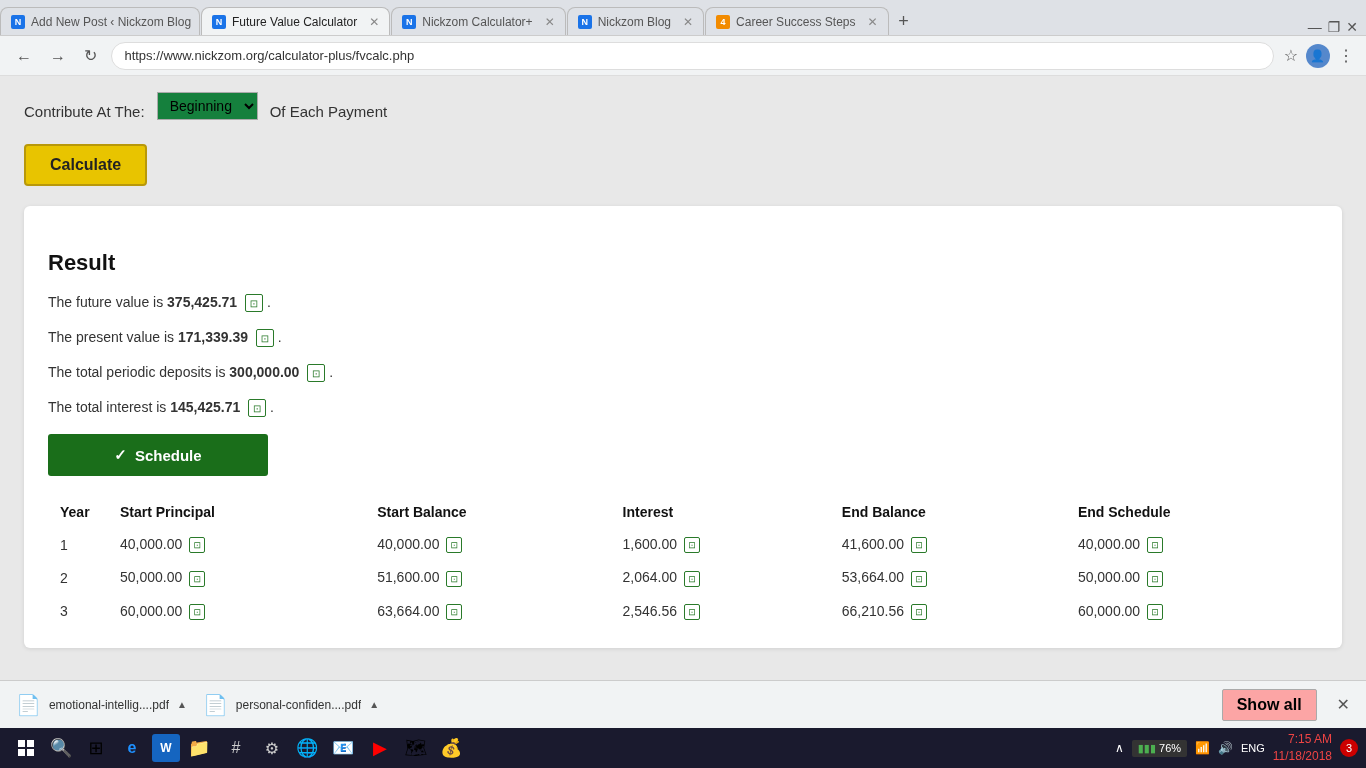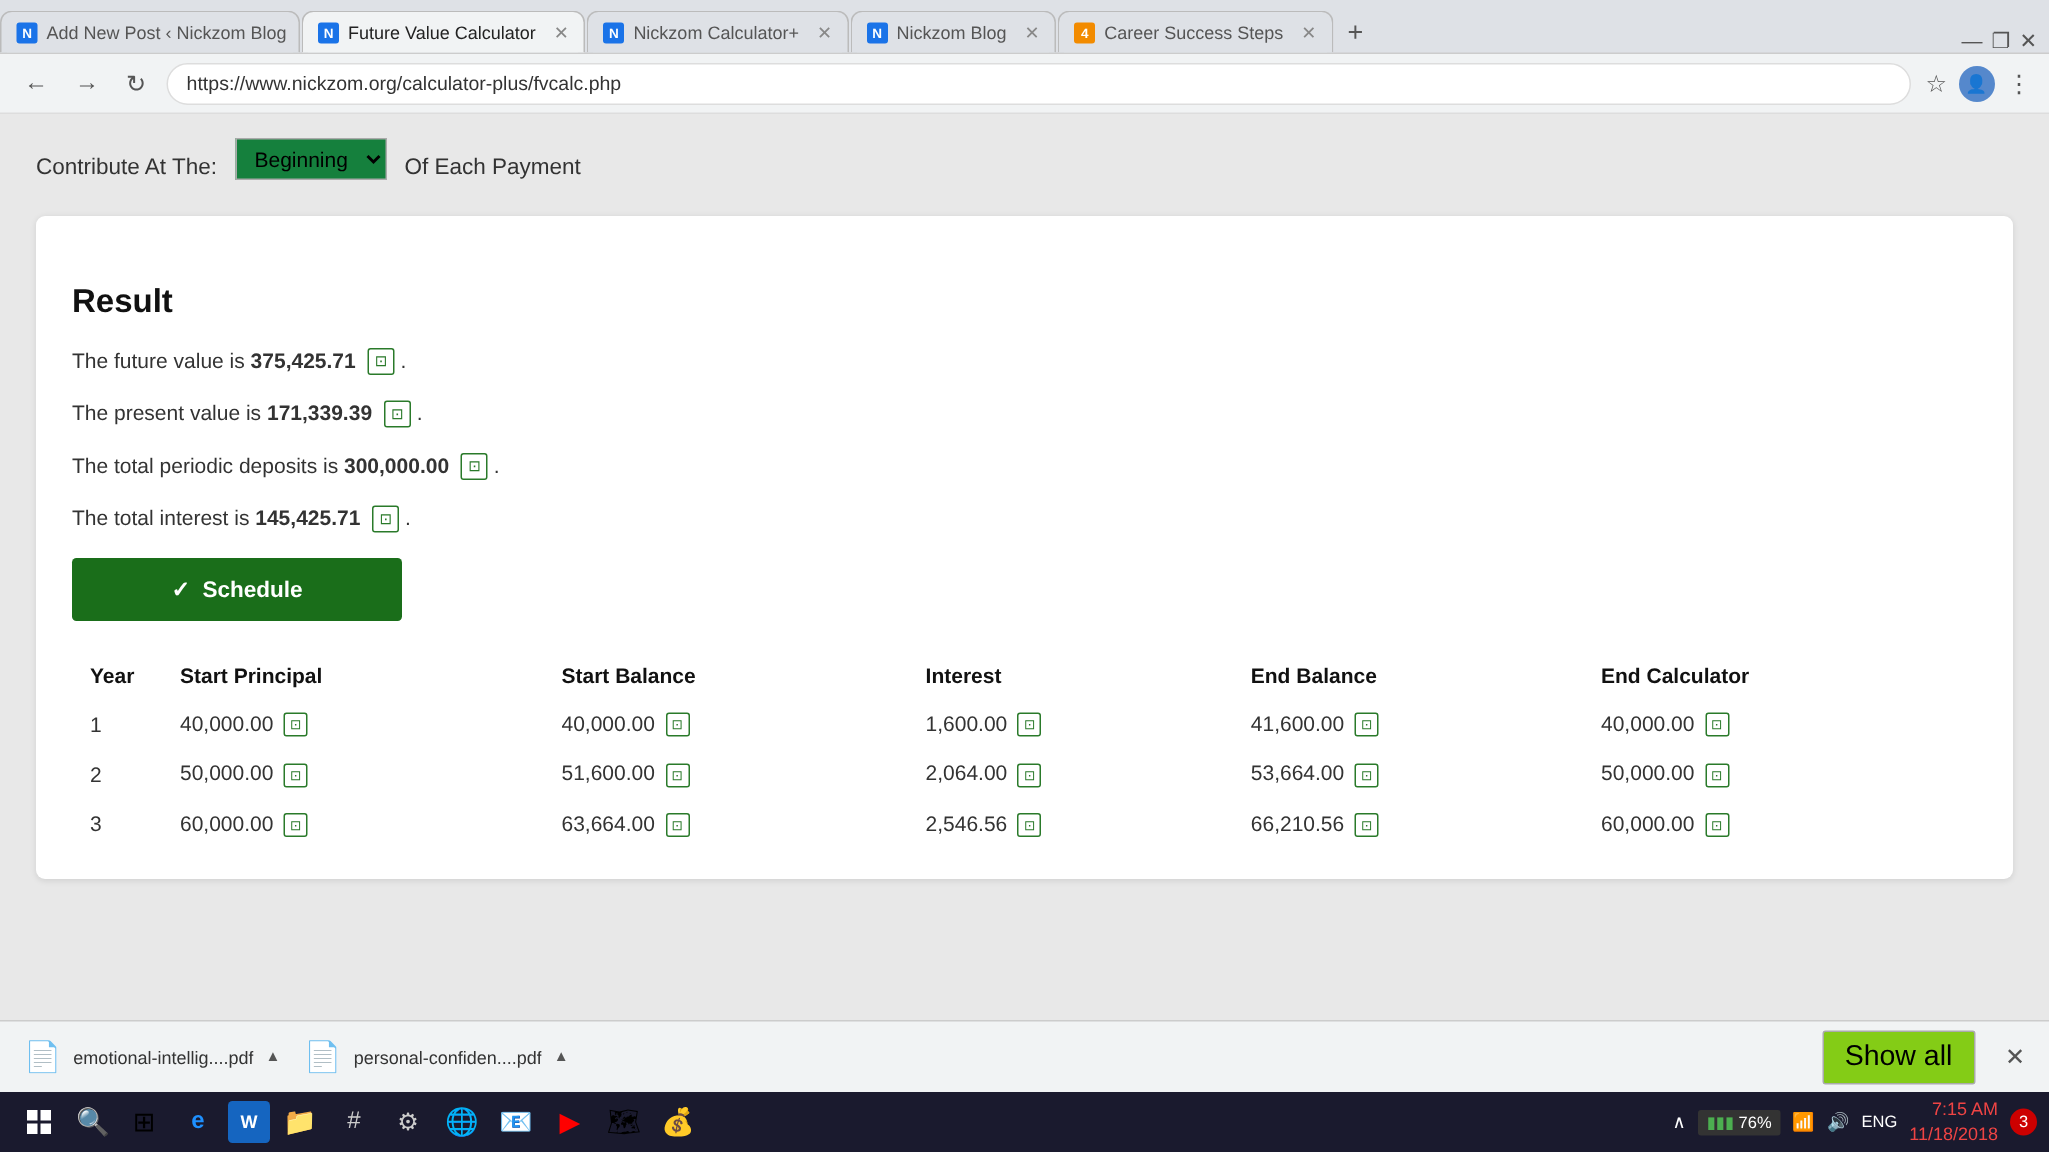--- a/index.html
+++ b/index.html
@@ -217,25 +217,26 @@
       gap: 8px;
       font-size: 12px;
       color: #333;
     }
     .download-icon { font-size: 20px; color: #555; }
     .download-name { max-width: 140px; overflow: hidden; text-overflow: ellipsis; white-space: nowrap; }
     .download-arrow { font-size: 10px; color: #555; cursor: pointer; }
     .show-all-btn {
       margin-left: auto;
       border: 1px solid #aaa;
-      background: #84cc16;
+      background: #fca5a5;
       padding: 6px 14px;
-      font-size: 19px;
+      font-size: 16px;
       cursor: pointer;
       border-radius: 2px;
+      font-weight: bold;
     }
     .download-close { font-size: 16px; color: #555; cursor: pointer; margin-left: 4px; }
   </style>
 </head>
 <body>
 
 <div class="browser-frame">
 
   <div class="tab-bar">
     <div class="tab">
@@ -290,20 +291,21 @@
       <div class="contribute-row">
         <span class="contribute-label">Contribute At The:</span>
         <select class="contribute-select">
           <option>Beginning</option>
           <option>End</option>
         </select>
         <span class="contribute-suffix">Of Each Payment</span>
       </div>
 
       
+      <button class="calculate-btn">Calculate</button>
 
       
       <div class="result-card">
         <div class="result-title">Result</div>
 
         <div class="result-line">
           <span>The future value is</span>
           <span> </span>
           <span class="result-value">375,425.71</span>
           <span class="copy-icon">⊡</span>
@@ -340,21 +342,21 @@
         </button>
 
         <table class="schedule-table">
           <thead>
             <tr>
               <th>Year</th>
               <th>Start Principal</th>
               <th>Start Balance</th>
               <th>Interest</th>
               <th>End Balance</th>
-              <th>End Calculator</th>
+              <th>End Schedule</th>
             </tr>
           </thead>
           <tbody id="table-body">
           <tr>
                 <td>1</td>
                 <td>40,000.00 <span class="copy-icon" style="display:inline-flex;align-items:center;justify-content:center;width:16px;height:16px;border:1.5px solid #2a7a2a;border-radius:2px;color:#2a7a2a;font-size:9px;margin-left:3px;cursor:pointer;">⊡</span></td>
                 <td>40,000.00 <span class="copy-icon" style="display:inline-flex;align-items:center;justify-content:center;width:16px;height:16px;border:1.5px solid #2a7a2a;border-radius:2px;color:#2a7a2a;font-size:9px;margin-left:3px;cursor:pointer;">⊡</span></td>
                 <td>1,600.00 <span class="copy-icon" style="display:inline-flex;align-items:center;justify-content:center;width:16px;height:16px;border:1.5px solid #2a7a2a;border-radius:2px;color:#2a7a2a;font-size:9px;margin-left:3px;cursor:pointer;">⊡</span></td>
                 <td>41,600.00 <span class="copy-icon" style="display:inline-flex;align-items:center;justify-content:center;width:16px;height:16px;border:1.5px solid #2a7a2a;border-radius:2px;color:#2a7a2a;font-size:9px;margin-left:3px;cursor:pointer;">⊡</span></td>
                 <td>40,000.00 <span class="copy-icon" style="display:inline-flex;align-items:center;justify-content:center;width:16px;height:16px;border:1.5px solid #2a7a2a;border-radius:2px;color:#2a7a2a;font-size:9px;margin-left:3px;cursor:pointer;">⊡</span></td>

